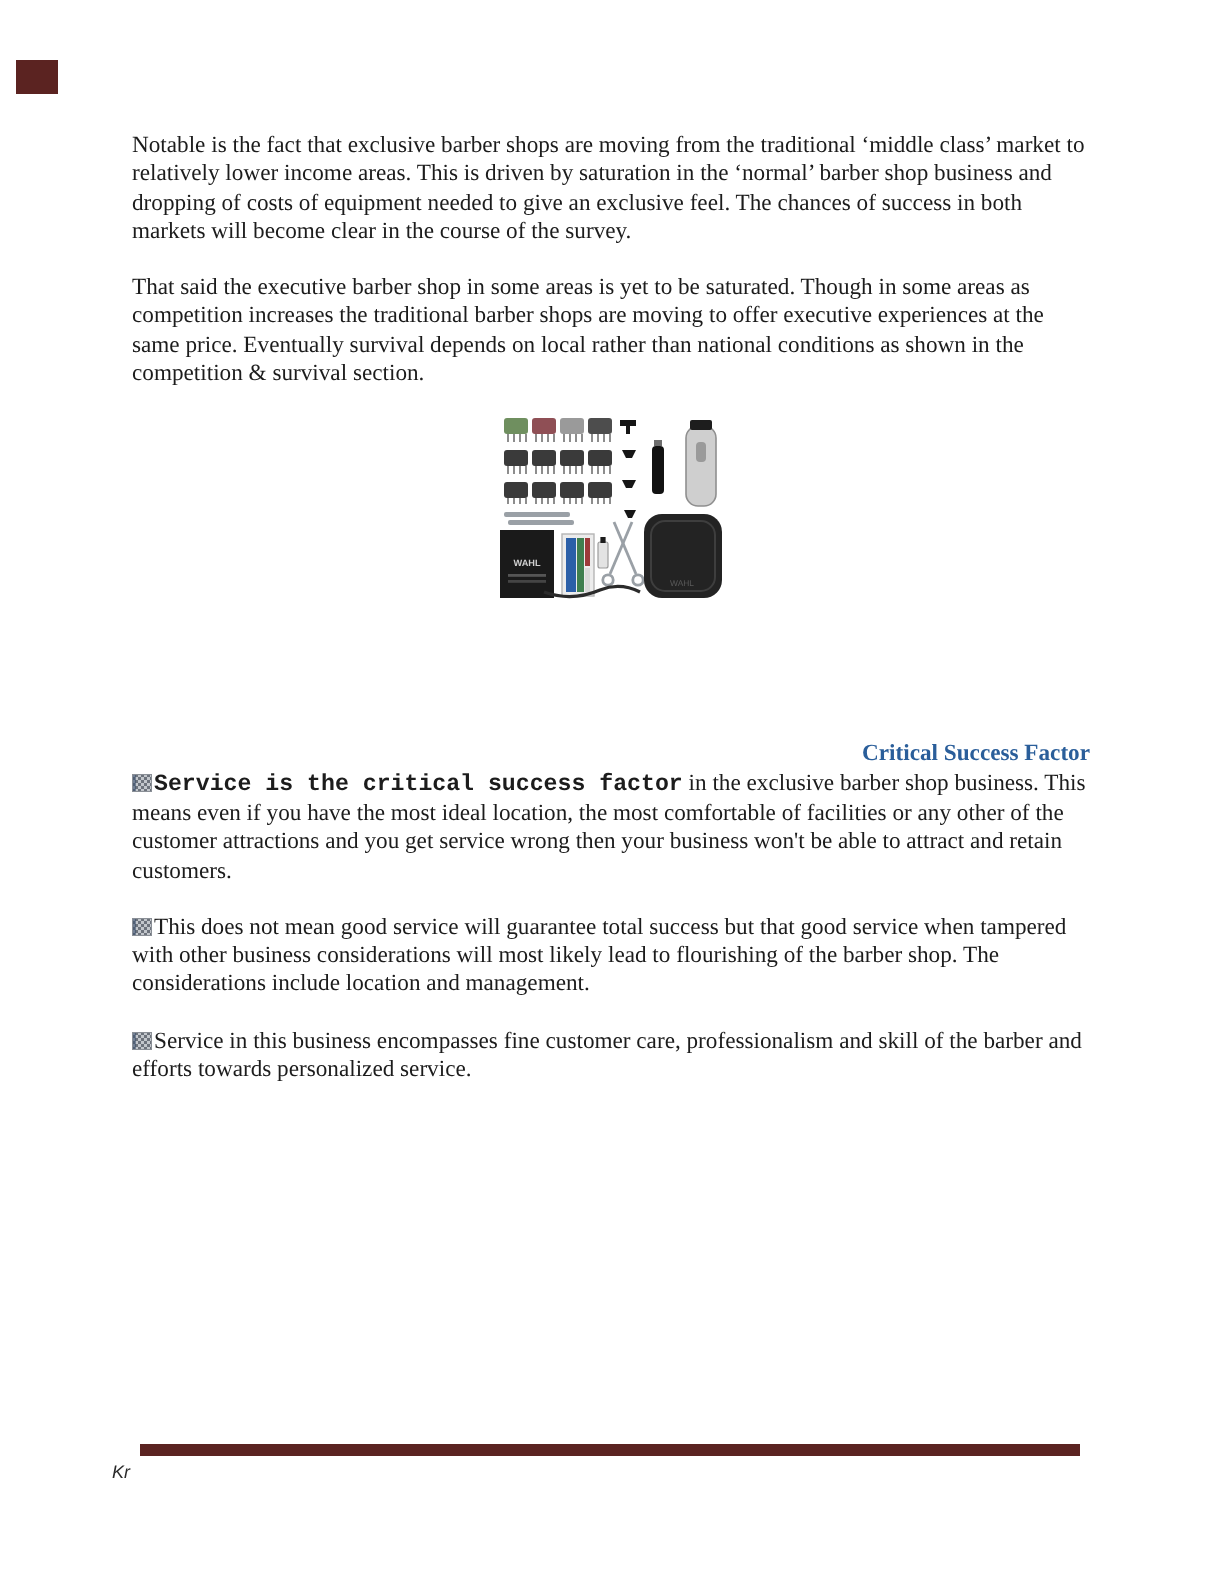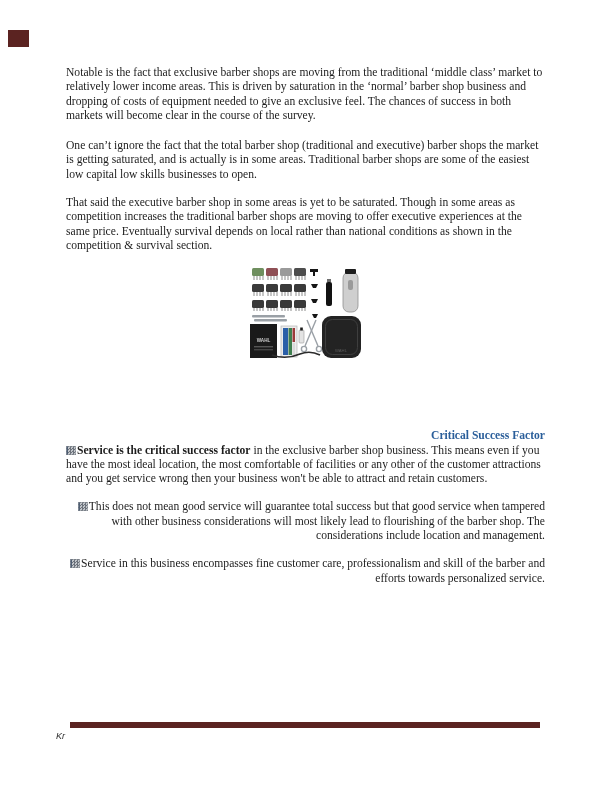--- a/index.html
+++ b/index.html
@@ -22,23 +22,23 @@
   .content p{margin:0;}
   .p2{margin-top:16px !important;}
   .p3{margin-top:14px !important;}
   .figure-wrap{
     margin-top:13px;margin-bottom:69px;height:94px;
     display:flex;justify-content:center;align-items:flex-start;
   }
   .heading{
     color:#2a5e9a;font-weight:bold;font-size:11.6px;line-height:14.3px;margin:0;text-align:right;
   }
-  .lead-bold{font-weight:bold;}
+  .lead-bold{font-weight:bold;font-family:Liberation Mono, monospace;}
   .m16{margin-top:16px !important;}
-  .m14{margin-top:14px !important;text-align:right;}
+  .m14{margin-top:14px !important;}
   .m13{margin-top:13px !important;}
   .px-glyph{
     display:inline-block;width:10px;height:9px;margin-right:1px;
     vertical-align:-1px;
     background:
       repeating-conic-gradient(#6d737c 0% 25%, #c2c6cb 0% 50%) 0 0/3px 3px;
     box-shadow:inset 0 0 0 0.5px #8a8f96, inset 2px 0 0 rgba(60,80,110,0.6);
   }
   .footer-bar{
     position:absolute;left:70px;top:722px;width:470px;height:6px;
@@ -55,21 +55,20 @@
 <body>
 
 <div class="page">
 
   <div class="corner-mark"></div>
 
   <div class="content">
 
     <p>Notable is the fact that exclusive barber shops are moving from the traditional ‘middle class’ market to relatively lower income areas. This is driven by saturation in the ‘normal’ barber shop business and dropping of costs of equipment needed to give an exclusive feel. The chances of success in both markets will become clear in the course of the survey.</p>
 
-    <p class="p2">One can’t ignore the fact that the total barber shop (traditional and executive) barber shops the market is getting saturated, and is actually is in some areas. Traditional barber shops are some of the easiest low capital low skills businesses to open.</p>
 
     <p class="p3">That said the executive barber shop in some areas is yet to be saturated. Though in some areas as competition increases the traditional barber shops are moving to offer executive experiences at the same price. Eventually survival depends on local rather than national conditions as shown in the competition &amp; survival section.</p>
 
     <div class="figure-wrap">
       <svg width="112" height="94" viewBox="0 0 112 94">
 
         <g>
 
           <rect x="2" y="2" width="12" height="8" rx="1.5" fill="#6f8f5f"></rect>
           <rect x="16" y="2" width="12" height="8" rx="1.5" fill="#8f4f55"></rect>

